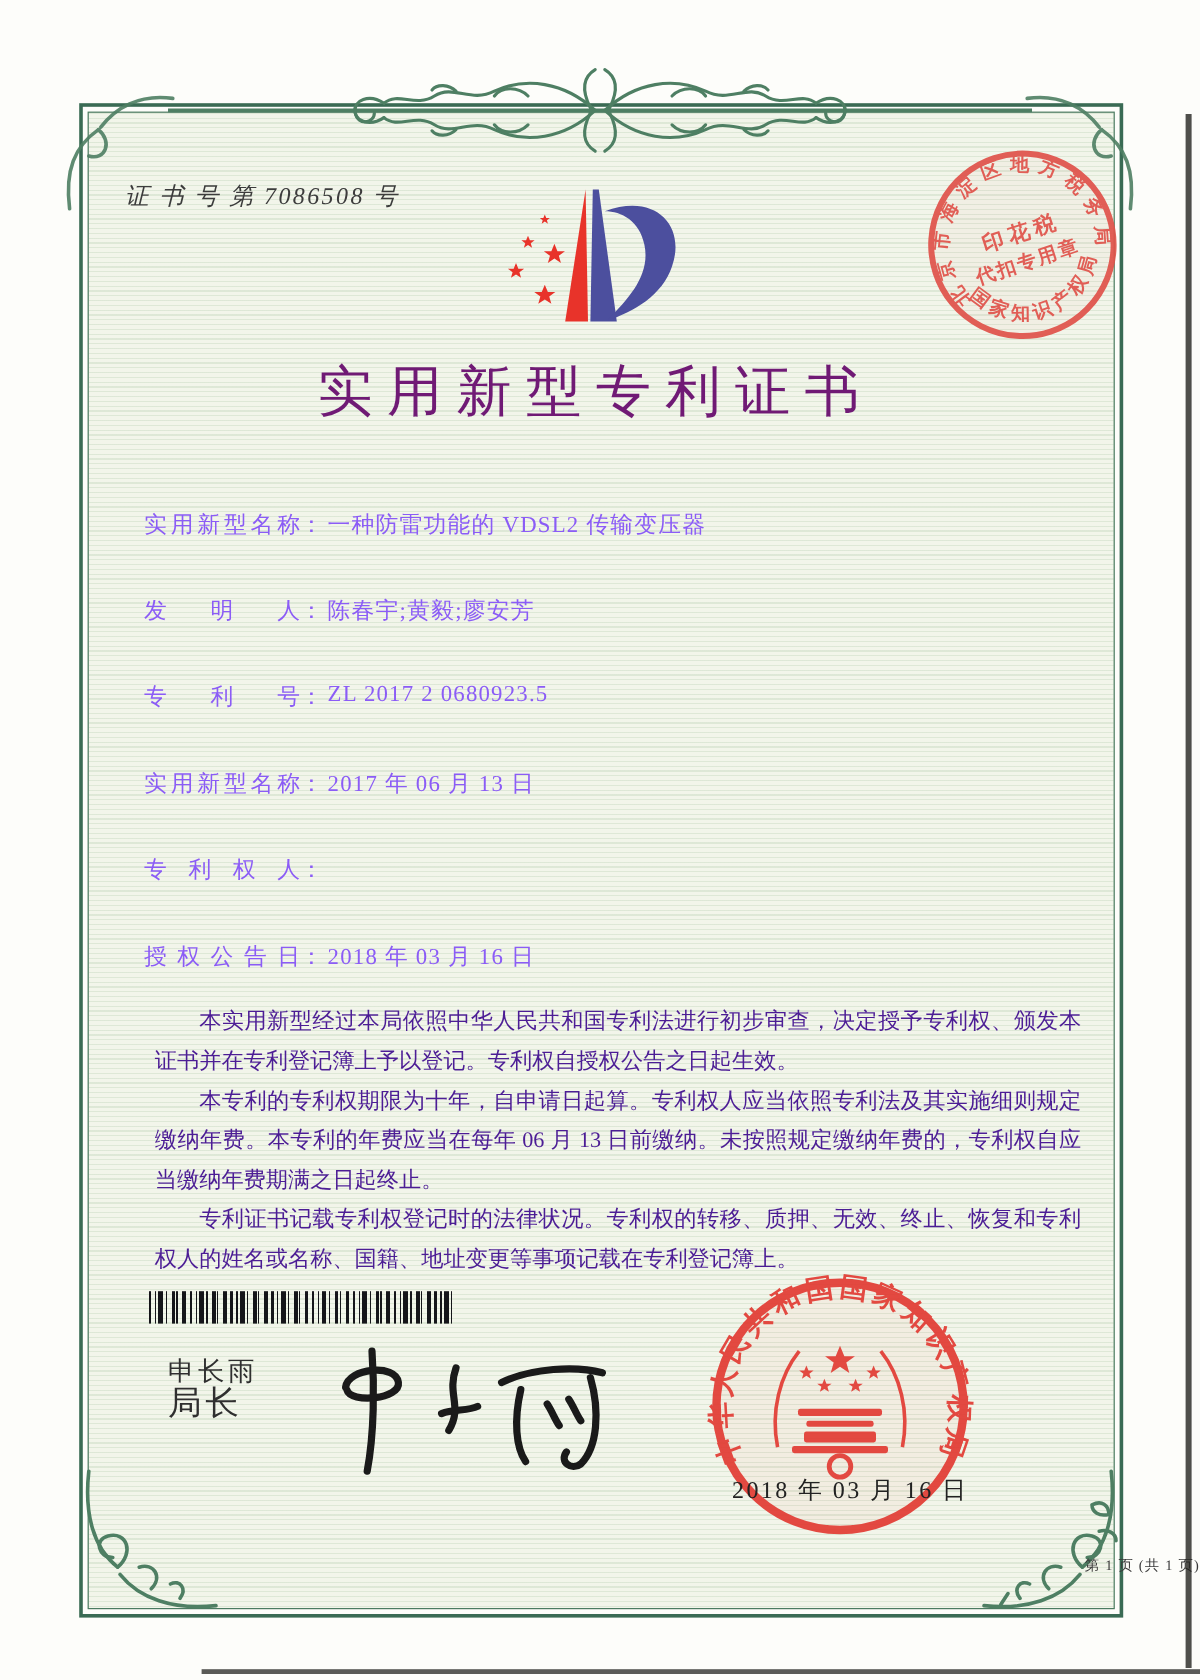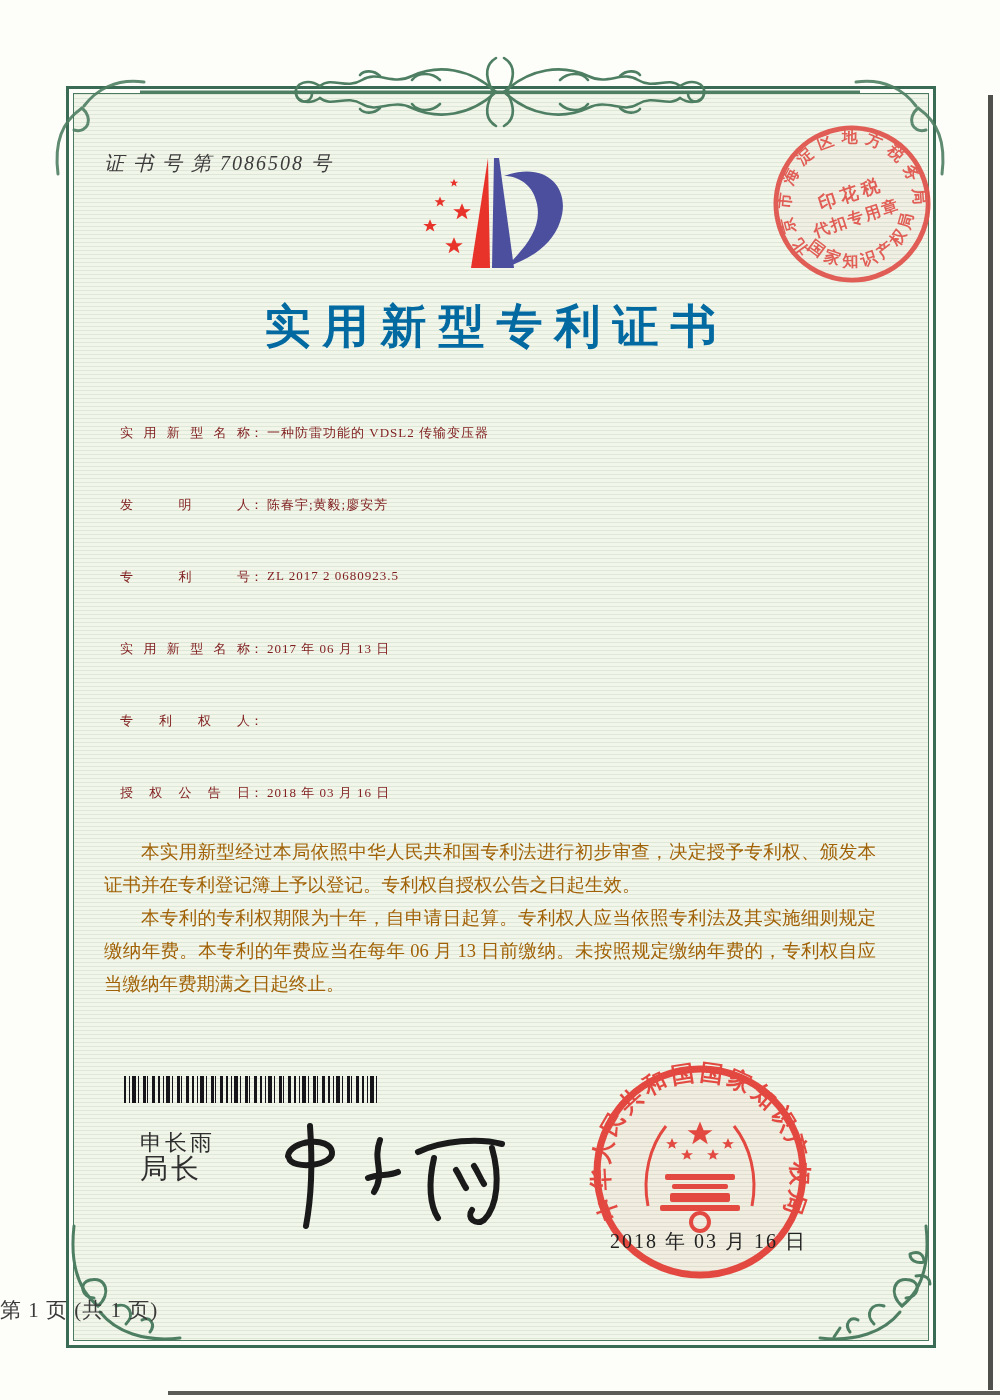--- a/index.html
+++ b/index.html
@@ -36,37 +36,37 @@
   .corner-br{left:812px;top:1218px;}
   .corner-bl{left:56px;top:1218px;transform:scale(-1,1);}
   .corner-tr{left:828px;top:70px;transform:scale(1,-1);opacity:.9;}
   .corner-tl{left:40px;top:70px;transform:scale(-1,-1);opacity:.9;}
 
   
   .cert-no{left:104px;top:150px;font-size:20px;letter-spacing:2px;color:#3c3c3c;font-style:italic;}
   .logo{left:408px;top:146px;width:184px;height:148px;}
   .title{
     left:0;top:296px;width:981px;text-align:center;
-    font-size:46px;font-weight:700;letter-spacing:12px;padding-left:12px;
-    box-sizing:border-box;color:#0369a1;
-  }
-
-  
-  .fields{left:120px;top:424px;width:770px;font-size:13px;color:#7f1d1d;}
+    font-size:46px;font-weight:400;letter-spacing:12px;padding-left:12px;
+    box-sizing:border-box;color:#701a75;
+  }
+
+  
+  .fields{left:120px;top:424px;width:770px;font-size:19px;color:#8b5cf6;}
   .frow{height:72px;display:flex;align-items:flex-start;}
   .flabel{
     display:inline-block;width:130px;
     text-align:justify;text-align-last:justify;
   }
   .fcolon{display:inline-block;margin-right:4px;}
   .fvalue{letter-spacing:1px;}
 
   
-  .body-text{left:104px;top:836px;width:772px;font-size:18.5px;line-height:33px;
-    text-align:justify;color:#a16207;}
+  .body-text{left:129px;top:836px;width:772px;font-size:18.5px;line-height:33px;
+    text-align:justify;color:#4c1d95;}
   .body-text p{margin:0;text-indent:2em;}
 
   
   .barcode{
     left:124px;top:1076px;width:256px;height:27px;
     background:repeating-linear-gradient(90deg,
       #15151a 0 2px,transparent 2px 5px,
       #15151a 5px 6px,transparent 6px 8px,
       #15151a 8px 12px,transparent 12px 14px,
       #15151a 14px 15px,transparent 15px 19px,
@@ -81,21 +81,21 @@
   .signature{left:268px;top:1114px;width:250px;height:130px;}
 
   
   .seal{left:586px;top:1058px;width:228px;height:228px;opacity:.92;}
   .seal-date{left:610px;top:1228px;font-size:20px;letter-spacing:2px;color:#222;}
 
   
   .stamp{left:760px;top:112px;width:184px;height:184px;transform:rotate(-18deg);opacity:.92;}
 
   
-  .footer{left:0;top:1296px;width:1000px;text-align:left;font-size:21px;color:#3a3a3a;letter-spacing:1px;}
+  .footer{left:0;top:1296px;width:1000px;text-align:right;font-size:12px;color:#3a3a3a;letter-spacing:1px;}
 </style>
 </head>
 <body>
 
 <div class="abs frame">
   <div class="frame-inner"></div>
 </div>
 
 <svg class="abs topband ornament" viewBox="0 0 720 72">
   <g fill="none" stroke="#4e7f63" stroke-width="2.6" stroke-linecap="round">
@@ -203,20 +203,21 @@
   <div class="frow">
     <span class="flabel">授权公告日</span>
       <span class="fcolon">：</span>
     <span class="fvalue">2018 年 03 月 16 日</span>
   </div>
 </div>
 
 <div class="abs body-text">
   <p>本实用新型经过本局依照中华人民共和国专利法进行初步审查，决定授予专利权、颁发本证书并在专利登记簿上予以登记。专利权自授权公告之日起生效。</p>
   <p>本专利的专利权期限为十年，自申请日起算。专利权人应当依照专利法及其实施细则规定缴纳年费。本专利的年费应当在每年 06 月 13 日前缴纳。未按照规定缴纳年费的，专利权自应当缴纳年费期满之日起终止。</p>
+  <p>专利证书记载专利权登记时的法律状况。专利权的转移、质押、无效、终止、恢复和专利权人的姓名或名称、国籍、地址变更等事项记载在专利登记簿上。</p>
 </div>
 
 <div class="abs barcode"></div>
 
 <div class="abs signer-title">局长</div>
 <div class="abs signer-name">申长雨</div>
 
 <svg class="abs signature" viewBox="0 0 250 130">
   <g fill="none" stroke="#1a1a1a" stroke-width="6" stroke-linecap="round">
     <path d="M20,42 C22,26 62,22 64,38 C66,52 24,56 21,44"></path>

